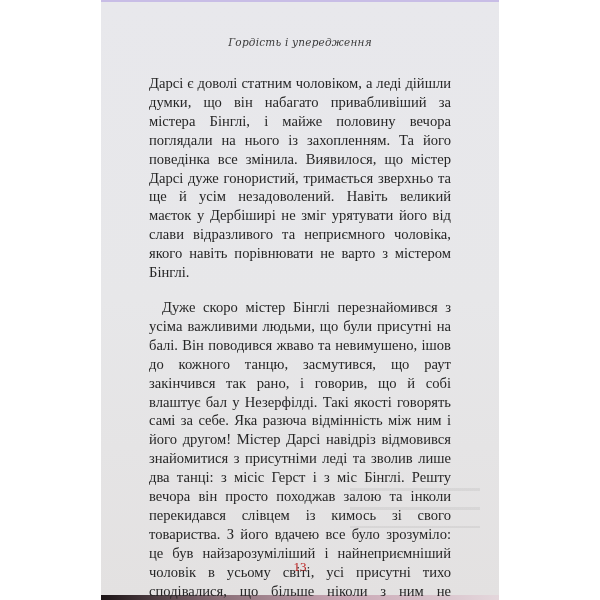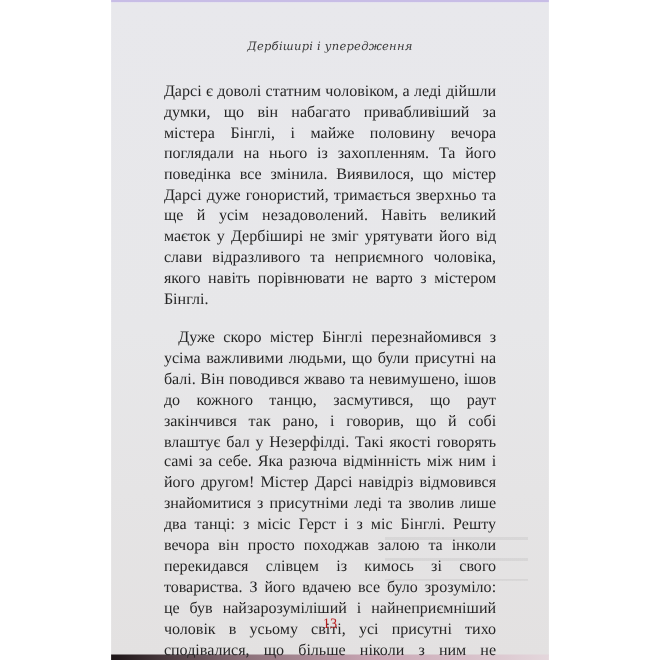--- a/index.html
+++ b/index.html
@@ -41,21 +41,21 @@
     opacity: 0.08; background: repeating-linear-gradient(180deg, #444 0 3px, transparent 3px 19px);
   }
 </style>
 </head>
 <body>
 
 <div class="page"></div>
 <div class="page-bottom-edge"></div>
 <div class="ghost"></div>
 
-<div class="running-head">Дербіширі і упередження</div>
+<div class="running-head">Гордість і упередження</div>
 
 <div class="body-text">
   <p class="first">Дарсі є доволі статним чоловіком, а леді дійшли думки, що він набагато привабливіший за містера Бінглі, і майже половину вечора поглядали на нього із захопленням. Та його поведінка все змінила. Виявилося, що містер Дарсі дуже гонористий, тримається зверхньо та ще й усім незадоволений. Навіть великий маєток у Дербіширі не зміг урятувати його від слави відразливого та неприємного чоловіка, якого навіть порівнювати не варто з містером Бінглі.</p>
   <p>Дуже скоро містер Бінглі перезнайомився з усіма важливими людьми, що були присутні на балі. Він поводився жваво та невимушено, ішов до кожного танцю, засмутився, що раут закінчився так рано, і говорив, що й собі влаштує бал у Незерфілді. Такі якості говорять самі за себе. Яка разюча відмінність між ним і його другом! Містер Дарсі навідріз відмовився знайомитися з присутніми леді та зволив лише два танці: з місіс Герст і з міс Бінглі. Решту вечора він просто походжав залою та інколи перекидався слівцем із кимось зі свого товариства. З його вдачею все було зрозуміло: це був найзарозуміліший і найнеприємніший чоловік в усьому світі, усі присутні тихо сподівалися, що більше ніколи з ним не зустрінуться. Мало не найдужче проти нього була налаштована місіс Беннет. До її неприязні додалось іще й обурення, адже містер Дарсі зневажив одну з її доньок.</p>
   <p>Виявилося, що кількість дам переважає кількість джентльменів, тож Елізабет Беннет довелося пропустити два танці. Якийсь час містер Дарсі стояв неподалік, тож вона змогла підслухати розмову між ним і містером Бінглі, який саме підійшов до друга, щоб переконати його приєднатися до танців.</p>
 
 </div>
 
 <div class="page-number">13</div>
 

